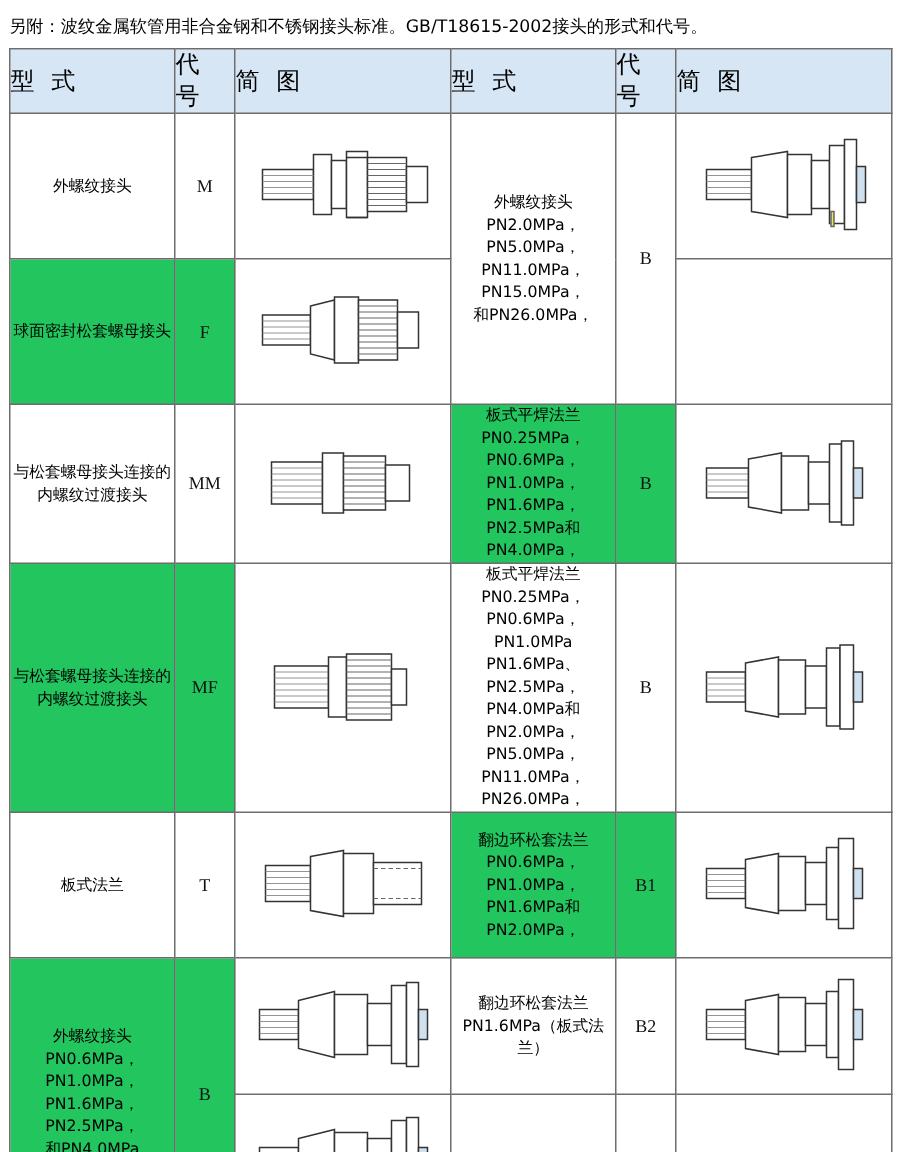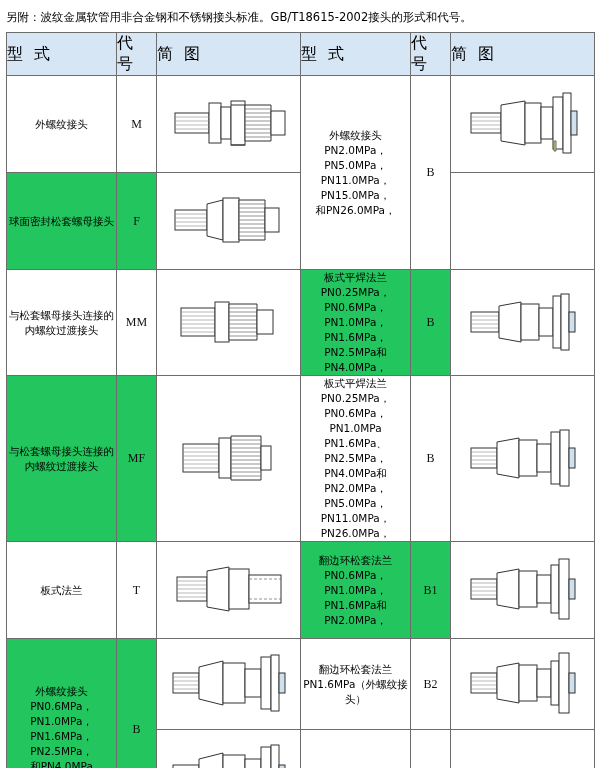--- a/index.html
+++ b/index.html
@@ -292,21 +292,21 @@
             <rect x="62" y="24" width="22" height="40"></rect>
             <rect x="84" y="30" width="16" height="28"></rect>
             <rect x="100" y="18" width="10" height="52"></rect>
             <rect x="110" y="16" width="8" height="56"></rect>
             <rect x="118" y="34" width="6" height="20" fill="#cfe0ee"></rect>
           </g>
         </svg>
       </td>
       <td class="celltxt white" style="height:90px">
         <div>翻边环松套法兰</div>
-        <div>PN1.6MPa（外螺纹接头）</div>
+        <div>PN1.6MPa（板式法兰）</div>
       </td>
       <td class="code white">B2</td>
       <td class="figcell">
         <svg width="136" height="90" viewBox="0 0 136 90">
           <g fill="#ffffff" stroke="#333" stroke-width="1">
             <rect x="16" y="34" width="26" height="20"></rect>
             <path d="M16 38 L42 38 M16 42 L42 42 M16 46 L42 46 M16 50 L42 50" stroke="#888" stroke-width="0.6"></path>
             <path d="M42 28 L64 24 L64 64 L42 60 Z"></path>
             <rect x="64" y="26" width="18" height="36"></rect>
             <rect x="82" y="30" width="14" height="28"></rect>

